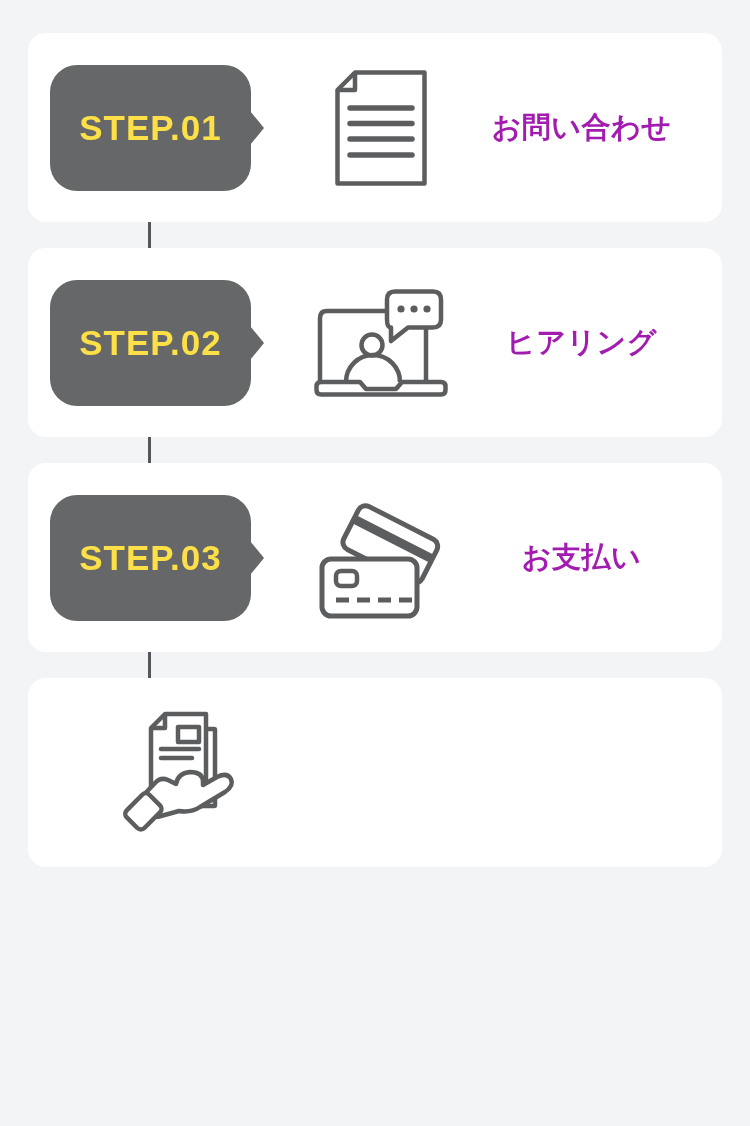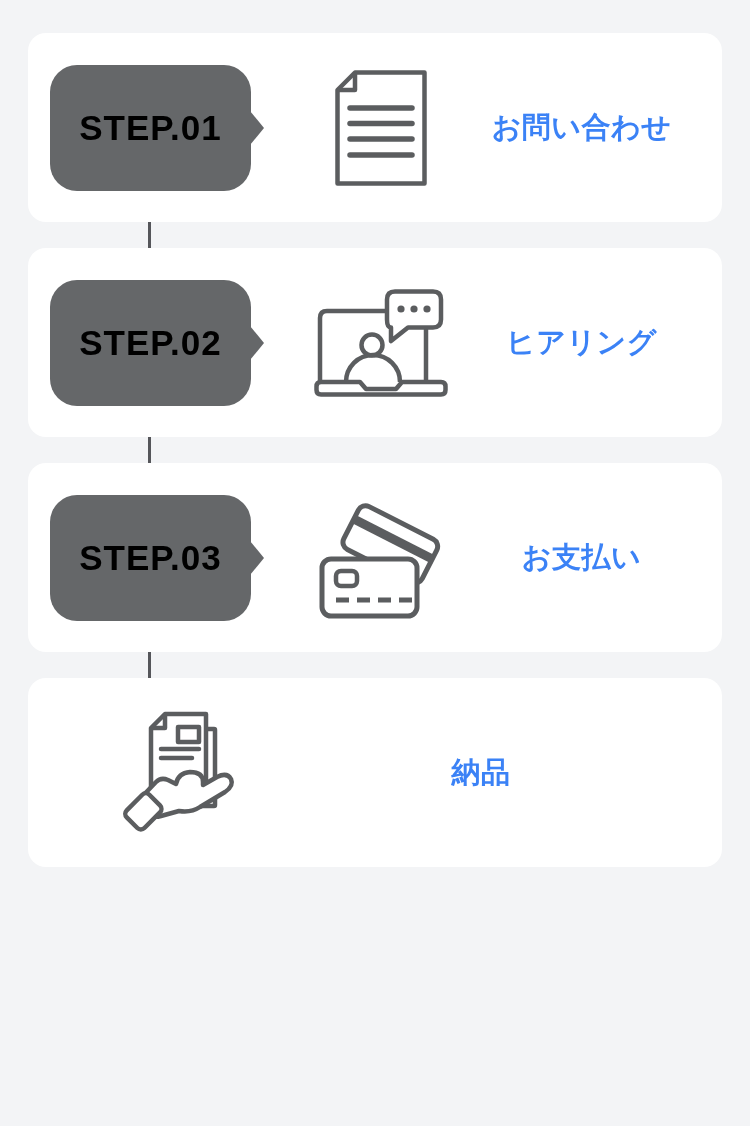--- a/index.html
+++ b/index.html
@@ -25,21 +25,21 @@
     position: absolute;
     left: 120px; top: 189px;
     width: 3px; height: 26px;
     background: #55565a;
   }
   .badge {
     flex: 0 0 201px;
     height: 126px;
     background: #656769;
     border-radius: 27px;
-    color: #000000;
+    color: #fde047;
     display: flex; align-items: center; justify-content: center;
     font-size: 35px; font-weight: bold; letter-spacing: 1px;
     position: relative;
   }
   .badge::after {
     content: "";
     position: absolute;
     right: -13px; top: 50%;
     transform: translateY(-50%);
     width: 0; height: 0;
@@ -50,21 +50,21 @@
   .icon-wrap {
     flex: 0 0 200px;
     margin-left: 30px;
     display: flex; align-items: center; justify-content: center;
   }
   .step-label {
     flex: 1;
     text-align: center;
     font-size: 29px;
     font-weight: bold;
-    color: #3b82f6;
+    color: #a21caf;
     letter-spacing: 0.5px;
     white-space: nowrap;
   }
   svg .st { fill: none; stroke: #5b5d5f; stroke-width: 4.5px; stroke-linejoin: round; }
   svg .stc { stroke-linecap: round; }
   svg .wfill { fill: #ffffff; stroke: #5b5d5f; stroke-width: 4.5px; stroke-linejoin: round; }
   svg .dfill { fill: #5b5d5f; stroke: none; }
 </style>
 </head>
 <body>
@@ -141,18 +141,17 @@
             <path class="st" d="M42 3 V17 H28"></path>
             <rect class="st" x="55" y="16" width="21" height="15"></rect>
             <line class="st stc" x1="38" y1="38" x2="76" y2="38"></line>
             <line class="st stc" x1="38" y1="47" x2="69" y2="47"></line>
             <path class="wfill" d="M12 93 L33 71 Q38 66 45 69 L53 73 Q55 62 67 61 Q80 61 80 71 L80 74 L94 66 Q104 61 108 68 Q111 75 102 81 L77 96 Q68 102 56 100 L38 105 Q24 109 12 93 Z"></path>
             <g transform="rotate(-45 20 100)">
               <rect class="wfill" x="4" y="88" width="32" height="25" rx="5"></rect>
             </g>
           </svg>
         </div>
-        <div class="step-label">納品</div>
       </div>
     </div>
 
   </div>
 </div>
 
 </body></html>

